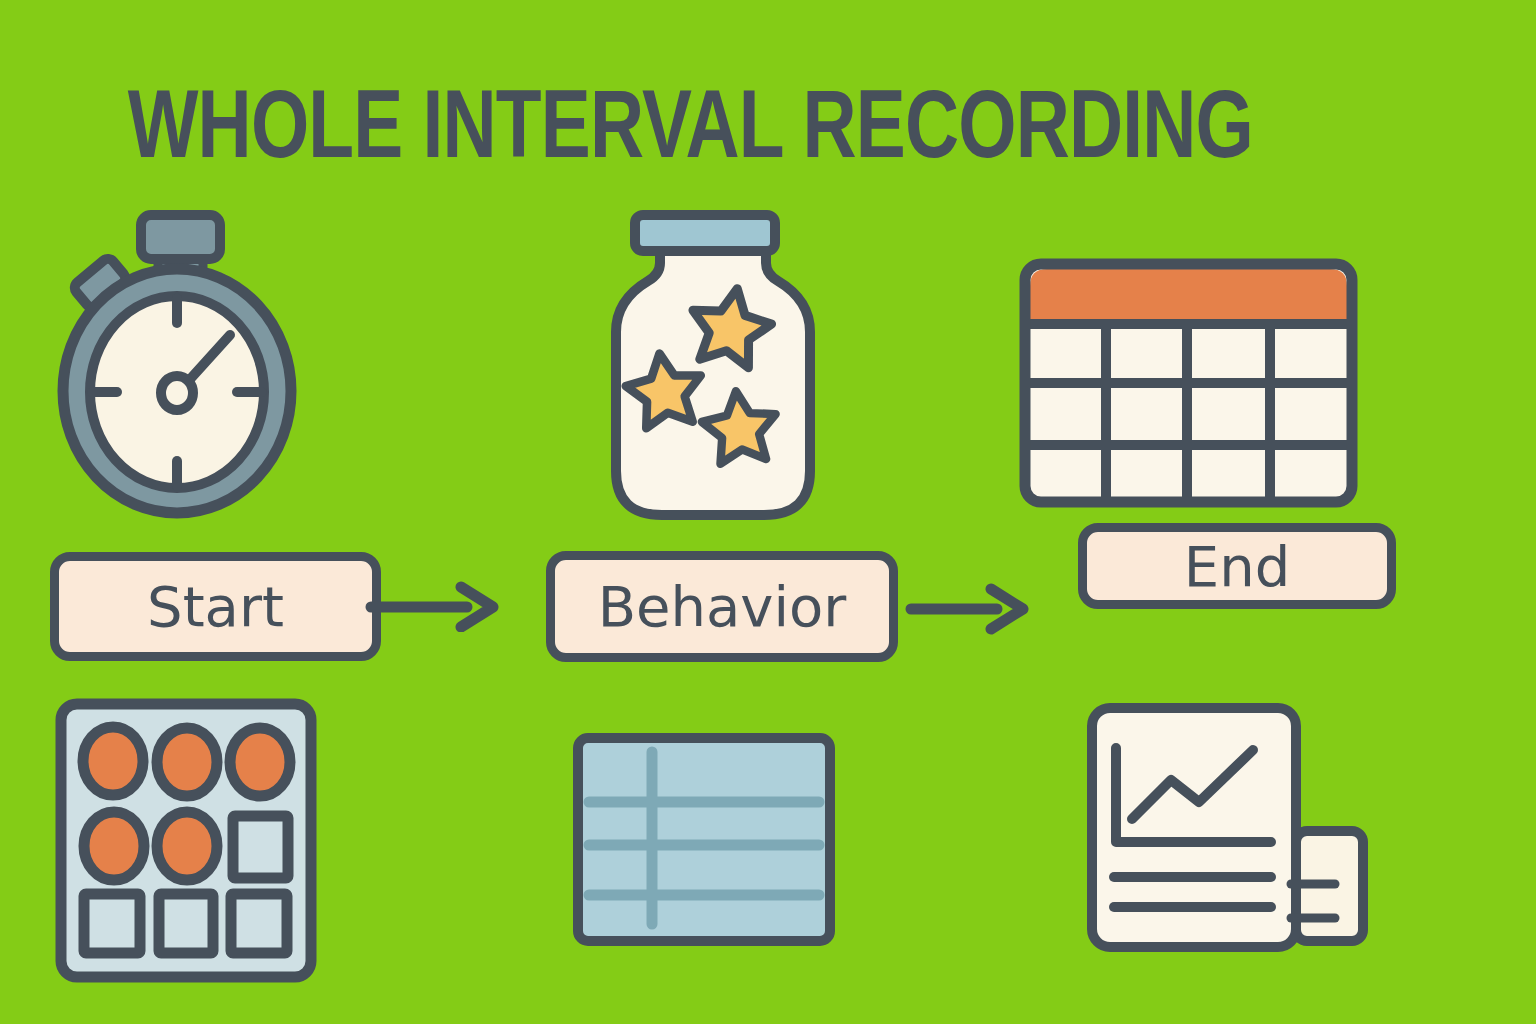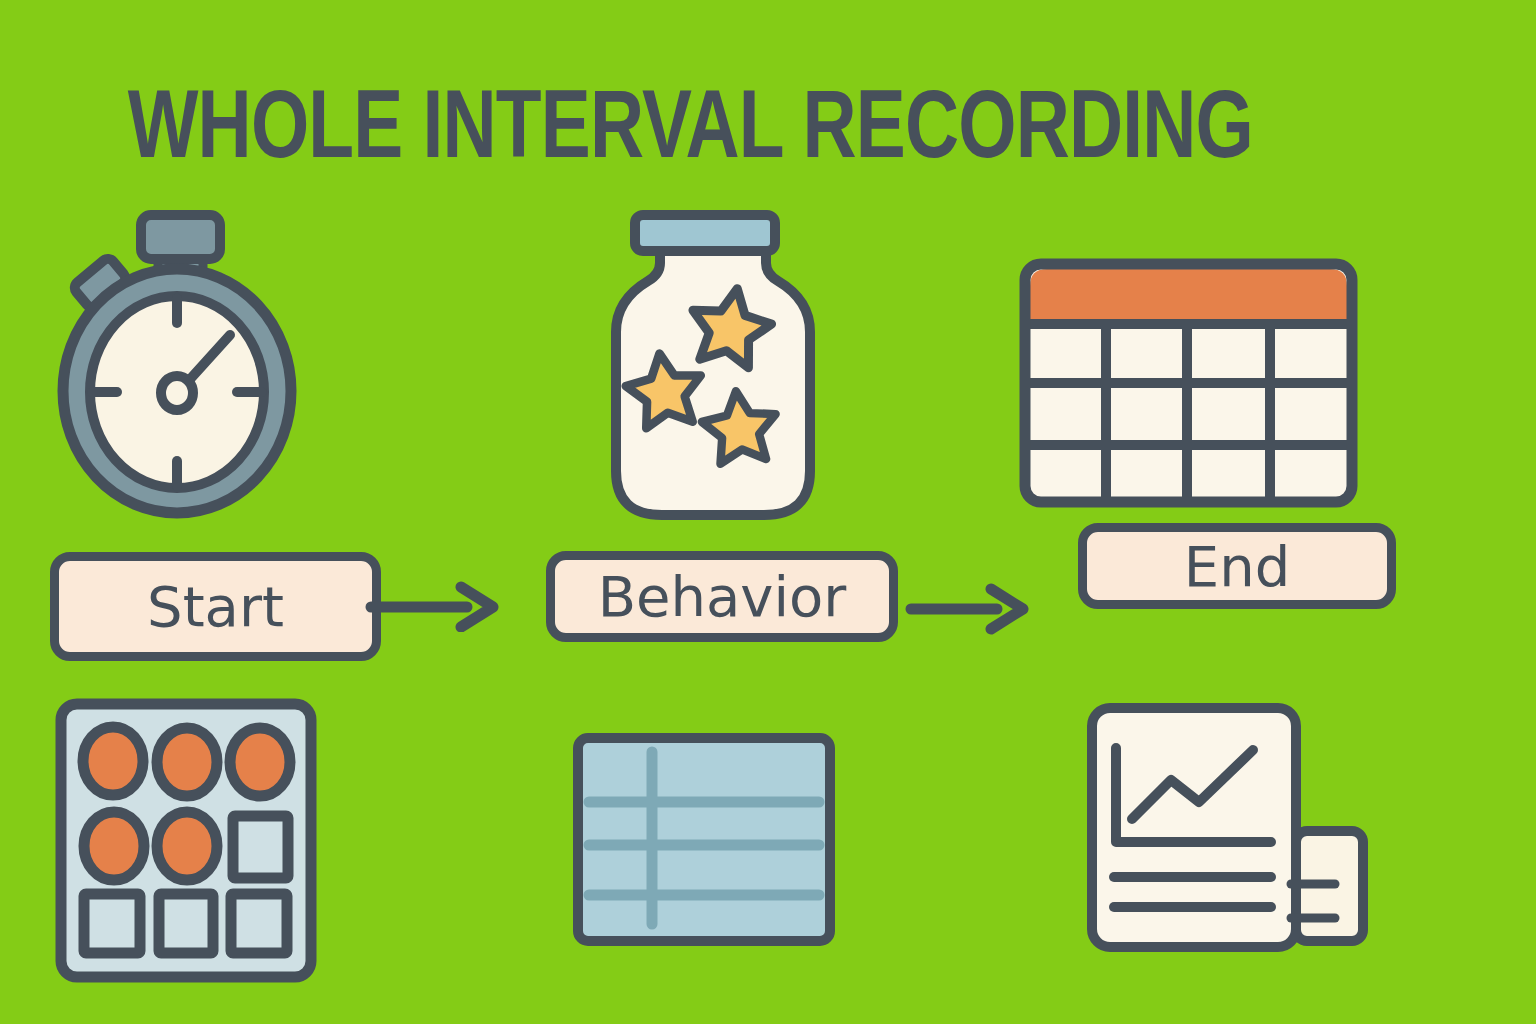--- a/index.html
+++ b/index.html
@@ -35,21 +35,21 @@
     border:9px solid #46505B;
     border-radius:20px;
     display:flex;align-items:center;justify-content:center;margin-left:28px;
   }
   .step span{
     font-family:"DejaVu Sans",sans-serif;
     font-size:56px;
     color:#46505B;
   }
   .step-start{left:22px;top:552px;width:331px;height:109px;}
-  .step-behavior{left:518px;top:551px;width:352px;height:91px;}
+  .step-behavior{left:518px;top:551px;width:352px;height:111px;}
   .step-end{left:1050px;top:523px;width:318px;height:86px;}
   
   .abs{position:absolute;}
   svg .ink{stroke:#46505B;}
 </style>
 </head>
 <body>
 
 <div class="canvas">
 

